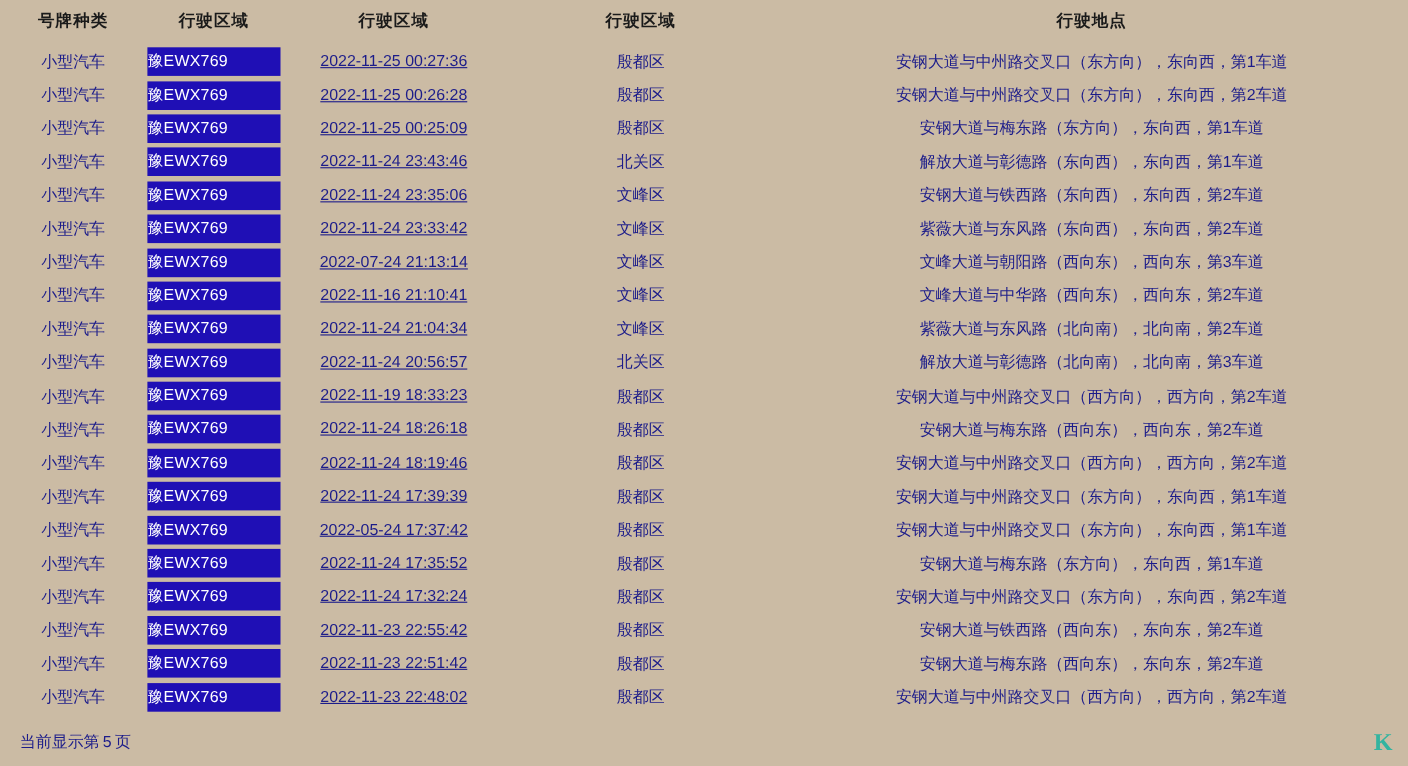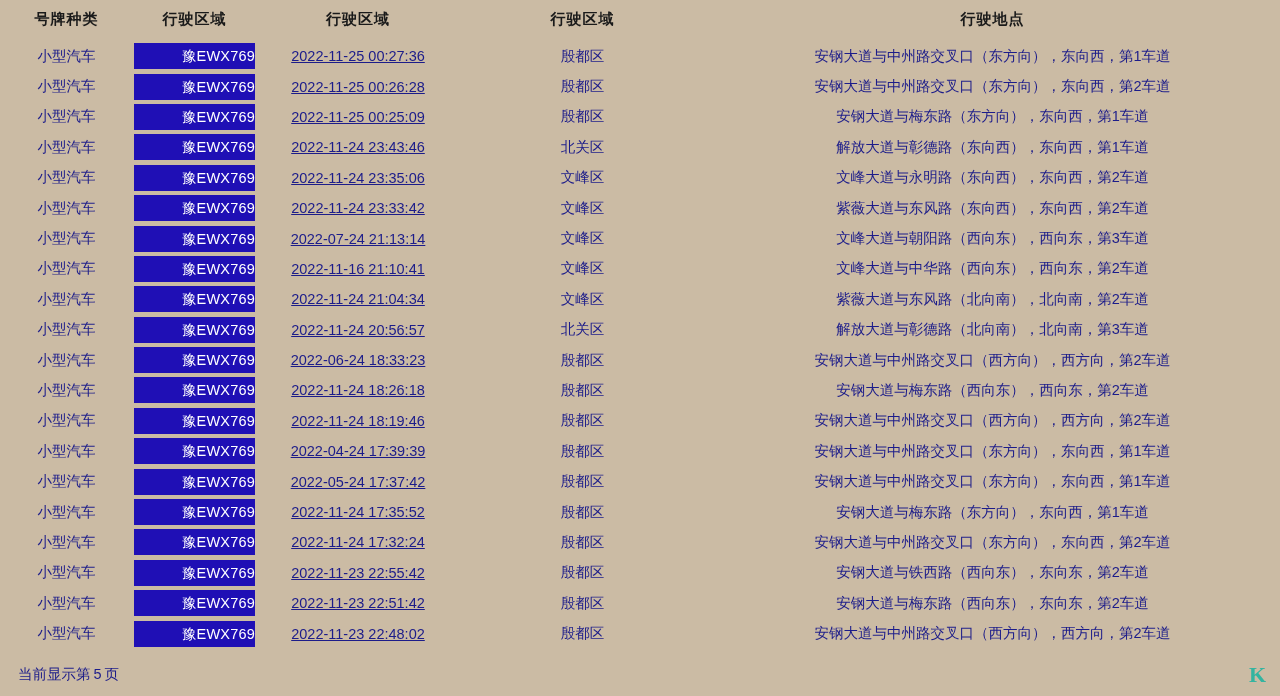--- a/index.html
+++ b/index.html
@@ -57,21 +57,21 @@
   .plate-badge {
     display: block;
     background: #1a0dab;
     background: #1f0fb5;
     color: #ffffff;
     font-size: 14.5px;
     line-height: 26px;
     height: 26px;
     margin: 0 auto;
     width: 121px;
-    text-align: right;
+    text-align: left;
     letter-spacing: 0.2px;
   }
   td.time-cell { color: #1c1c8a; text-decoration: underline; }
   td.area-cell { color: #1c1c8a; }
   td.place-cell { color: #1c1c8a; }
 
   .footer {
     position: absolute;
     left: 18px;
     bottom: 12px;
@@ -153,21 +153,21 @@
         <td class="area-cell">北关区</td>
         <td class="place-cell">解放大道与彰德路（东向西），东向西，第1车道</td>
       </tr>
       <tr>
         <td class="type-cell">小型汽车</td>
         <td class="plate-cell">
             <span class="plate-badge">豫EWX769</span>
           </td>
         <td class="time-cell">2022-11-24 23:35:06</td>
         <td class="area-cell">文峰区</td>
-        <td class="place-cell">文峰大道与永明路（东向西），东向西，第2车道</td>
+        <td class="place-cell">安钢大道与铁西路（东向西），东向西，第2车道</td>
       </tr>
       <tr>
         <td class="type-cell">小型汽车</td>
         <td class="plate-cell">
             <span class="plate-badge">豫EWX769</span>
           </td>
         <td class="time-cell">2022-11-24 23:33:42</td>
         <td class="area-cell">文峰区</td>
         <td class="place-cell">紫薇大道与东风路（东向西），东向西，第2车道</td>
       </tr>
@@ -205,21 +205,21 @@
           </td>
         <td class="time-cell">2022-11-24 20:56:57</td>
         <td class="area-cell">北关区</td>
         <td class="place-cell">解放大道与彰德路（北向南），北向南，第3车道</td>
       </tr>
       <tr>
         <td class="type-cell">小型汽车</td>
         <td class="plate-cell">
             <span class="plate-badge">豫EWX769</span>
           </td>
-        <td class="time-cell">2022-06-24 18:33:23</td>
+        <td class="time-cell">2022-11-19 18:33:23</td>
         <td class="area-cell">殷都区</td>
         <td class="place-cell">安钢大道与中州路交叉口（西方向），西方向，第2车道</td>
       </tr>
       <tr>
         <td class="type-cell">小型汽车</td>
         <td class="plate-cell">
             <span class="plate-badge">豫EWX769</span>
           </td>
         <td class="time-cell">2022-11-24 18:26:18</td>
         <td class="area-cell">殷都区</td>
@@ -232,21 +232,21 @@
           </td>
         <td class="time-cell">2022-11-24 18:19:46</td>
         <td class="area-cell">殷都区</td>
         <td class="place-cell">安钢大道与中州路交叉口（西方向），西方向，第2车道</td>
       </tr>
       <tr>
         <td class="type-cell">小型汽车</td>
         <td class="plate-cell">
             <span class="plate-badge">豫EWX769</span>
           </td>
-        <td class="time-cell">2022-04-24 17:39:39</td>
+        <td class="time-cell">2022-11-24 17:39:39</td>
         <td class="area-cell">殷都区</td>
         <td class="place-cell">安钢大道与中州路交叉口（东方向），东向西，第1车道</td>
       </tr>
       <tr>
         <td class="type-cell">小型汽车</td>
         <td class="plate-cell">
             <span class="plate-badge">豫EWX769</span>
           </td>
         <td class="time-cell">2022-05-24 17:37:42</td>
         <td class="area-cell">殷都区</td>

